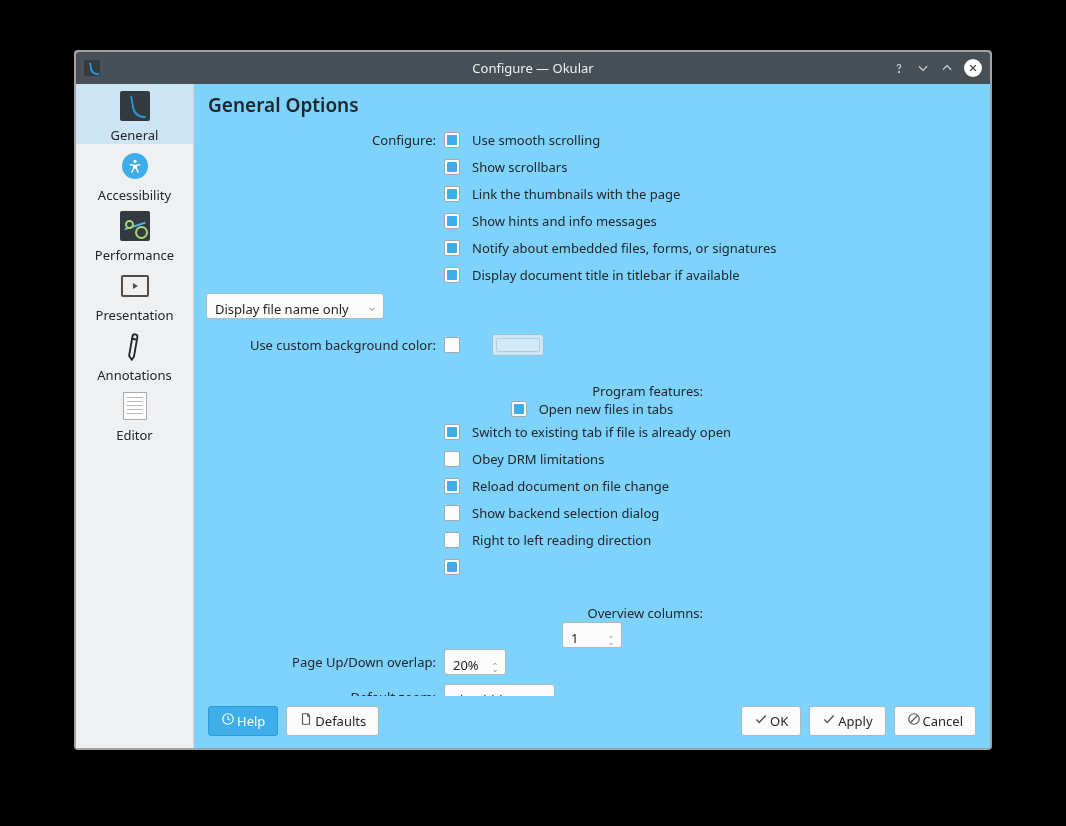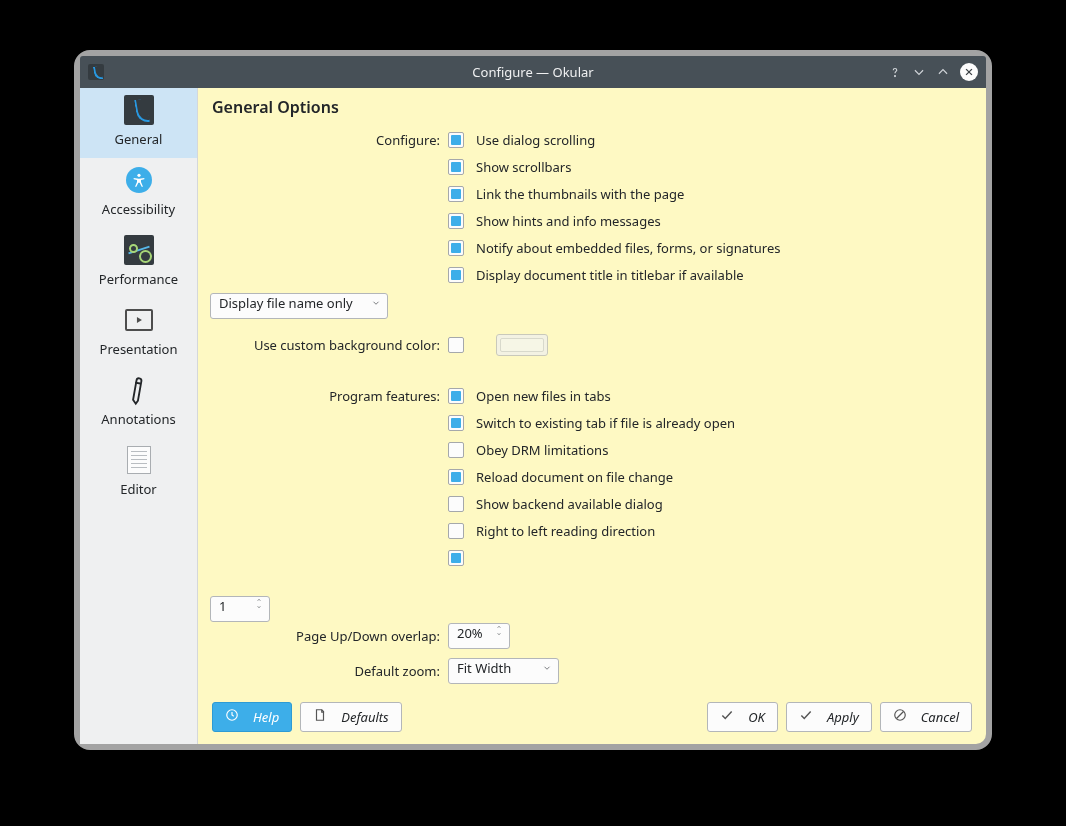--- a/index.html
+++ b/index.html
@@ -10,23 +10,23 @@
     background: #000;
     font-family: "Noto Sans", "Segoe UI", sans-serif;
     font-size: 13px;
     color: #232629;
     overflow: hidden;
   }
   .window {
     position: absolute;
     left: 74px; top: 50px;
     width: 918px; height: 700px;
-    background: #fef9c3;
-    border: 6px solid #a3a3a3;
-    border-radius: 16px;
+    background: #7dd3fc;
+    border: 2px solid #a3a3a3;
+    border-radius: 4px;
     display: flex;
     flex-direction: column;
     box-shadow: 0 3px 10px rgba(0,0,0,0.4);
   }
   .titlebar {
     height: 32px;
     background: #475057;
     color: #eff0f1;
     display: flex;
     align-items: center;
@@ -79,56 +79,56 @@
   .sidebar {
     width: 118px;
     background: #eff0f1;
     border-right: 1px solid #d4d7da;
     padding-top: 0;
   }
   .side-item {
     display: flex;
     flex-direction: column;
     align-items: center;
-    padding: 6px 4px 10px;
+    padding: 6px 4px 0;
     cursor: pointer;
   }
   .side-item.selected {
     background: #cde4f5;
   }
   .side-item .icon {
     width: 32px; height:32px;
     display:flex; align-items:center; justify-content:center;
     margin-bottom: 4px;
   }
   .side-item .label { font-size: 13px; }
 
   .main {
     flex: 1;
     padding: 8px 12px 0 12px;
     display:flex; flex-direction:column;
     min-height:0;
   }
   .heading {
-    font-size: 16px;
+    font-size: 19px;
     font-weight: 600;
     margin: 0 0 8px 2px;
   }
 
   .form {
     flex:1;
     overflow:auto;
   }
   .row {
     display: flex;
     align-items: center;
     min-height: 27px;
     margin-bottom: 0px;
   }
-  .row.gap-top { margin-top: 24px; }
+  .row.gap-top { margin-top: 24px; flex-direction: column; }
   .row .lbl {
     width: 238px;
     text-align: right;
     padding-right: 8px;
   }
   .row .field {
     display: flex;
     align-items: center;
     gap: 6px;
   }
@@ -148,21 +148,21 @@
     background: #3daee9;
     border-radius: 1px;
   }
   .check-label { display:flex; align-items:center; }
 
   .combo, .spin {
     border: 1px solid #b3b6b9;
     background: #fcfcfc;
     border-radius: 3px;
     height: 26px;
-    display:flex; align-items:flex-start;
+    display:flex; align-items:flex-end;
     padding: 0 6px 0 8px;
     min-width: 60px;
   }
   .combo .chev { margin-left:auto; }
   .spin .arrows {
     margin-left:auto;
     display:flex; flex-direction:column;
     line-height:0; gap:1px; color:#8c8f92;
   }
   .spin .arrows svg{display:block;}
@@ -187,23 +187,22 @@
     gap: 8px;
     padding: 10px 2px 12px;
   }
   .spacer { flex:1; }
   .btn {
     height: 30px;
     border: 1px solid #b3b6b9;
     background: #fcfcfc;
     border-radius: 3px;
     padding: 0 12px;
-    display:flex; align-items:center; gap:14px;
+    display:flex; align-items:center; gap:2px;
     cursor:pointer;
-    font-style:italic;
   }
   .btn.primary {
     background: #3daee9;
     border-color: #2d9bd4;
     color: #fff;
   }
 
   
   .ic-accessibility{width:26px;height:26px;border-radius:50%;background:#3daee9;display:flex;align-items:center;justify-content:center;color:#fff;}
   .ic-perf{width:30px;height:30px;background:#343b40;border-radius:2px;position:relative;overflow:hidden;}
@@ -302,21 +301,21 @@
     </div>
 
     <div class="main">
       <div class="heading">General Options</div>
 
       <div class="form">
         <div class="row">
           <div class="lbl">Configure:</div>
           <div class="field check-label">
             <span class="cbox checked"></span>
-            <span>Use dialog scrolling</span>
+            <span>Use smooth scrolling</span>
           </div>
         </div>
         <div class="row">
             <div class="lbl"></div>
           <div class="field check-label">
             <span class="cbox checked"></span>
             <span>Show scrollbars</span>
           </div>
         </div>
         <div class="row">
@@ -395,38 +394,39 @@
             <div class="lbl"></div>
           <div class="field check-label">
             <span class="cbox checked"></span>
             <span>Reload document on file change</span>
           </div>
         </div>
         <div class="row">
             <div class="lbl"></div>
           <div class="field check-label">
             <span class="cbox"></span>
-            <span>Show backend available dialog</span>
+            <span>Show backend selection dialog</span>
           </div>
         </div>
         <div class="row">
             <div class="lbl"></div>
           <div class="field check-label">
             <span class="cbox"></span>
             <span>Right to left reading direction</span>
           </div>
         </div>
         <div class="row">
             <div class="lbl"></div>
           <div class="field check-label">
             <span class="cbox checked"></span>
           </div>
         </div>
 
         <div class="row gap-top">
+          <div class="lbl">Overview columns:</div>
           <div class="field">
             <div class="spin" style="width:52px;">
               <span>1</span>
               <span class="arrows">
                 <svg width="8" height="6" viewBox="0 0 24 24" fill="none" stroke="currentColor" stroke-width="3">
                     <polyline points="6 16 12 8 18 16"></polyline>
                   </svg>
                 <svg width="8" height="6" viewBox="0 0 24 24" fill="none" stroke="currentColor" stroke-width="3">
                     <polyline points="6 8 12 16 18 8"></polyline>
                   </svg>

